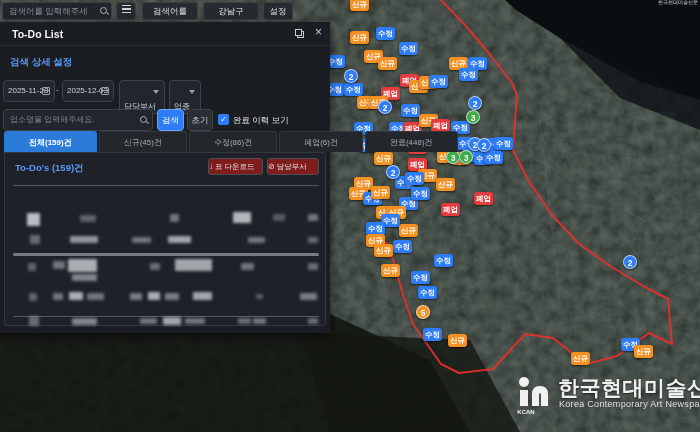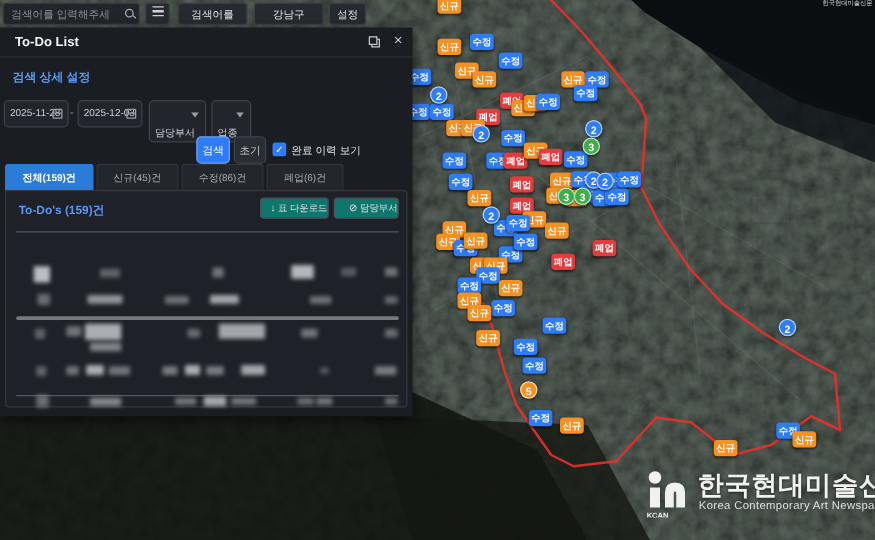--- a/index.html
+++ b/index.html
@@ -63,30 +63,30 @@
   .store-search .sicon { right:5px; top:6px; }
   .btn { position:absolute; top:87px; height:22px; border-radius:4px; font-size:8.5px;
     text-align:center; line-height:20px; cursor:pointer; }
   .btn-search { left:157px; width:27px; background:#2e7cf6; border:1px solid #6ea4f8; color:#fff; }
   .btn-reset { left:187px; width:26px; background:#2a2e34; border:1px solid #3c4349; color:#cdd2d8; }
   .chk { position:absolute; left:218px; top:92px; width:11px; height:11px; background:#2e7cf6;
     border-radius:2px; color:#fff; font-size:8px; line-height:11px; text-align:center; cursor:pointer; }
   .chk-label { position:absolute; left:233px; top:93px; font-size:8.5px; color:#e2e5e9; }
 
   .tabs { position:absolute; left:4px; top:109px; height:21px; display:flex; }
-  .tab { height:21px; padding:0 13px; font-size:8px; line-height:21px; color:#a7adb4;
+  .tab { height:21px; padding:0 24px; font-size:8px; line-height:21px; color:#a7adb4;
     background:#23262b; border:1px solid #34383e; border-bottom:none; border-radius:3px 3px 0 0;
     margin-right:2px; cursor:pointer; white-space:nowrap; }
   .tab.active { background:#2b7cd9; color:#fff; border-color:#2b7cd9; font-weight:bold; }
 
   .card { position:absolute; left:4px; top:130px; width:322px; height:174px;
     background:#1e2127; border:1px solid #34383e; border-radius:0 3px 3px 3px; }
   .card-title { position:absolute; left:10px; top:9px; font-size:9.5px; font-weight:bold; color:#5b97f5; }
-  .cbtn { position:absolute; top:5px; height:17px; background:#0f766e; border:1px solid #4a5057;
-    border-radius:3px; color:#dde0e4; font-size:7.5px; line-height:15px; text-align:right; cursor:pointer; }
+  .cbtn { position:absolute; top:5px; height:17px; background:#7f1d1d; border:1px solid #4a5057;
+    border-radius:3px; color:#dde0e4; font-size:7.5px; line-height:15px; text-align:left; cursor:pointer; }
   .cbtn .ic { margin-right:2px; font-size:8px; }
   .cbtn-dl { right:62px; width:55px; }
   .cbtn-done { right:6px; width:52px; }
   .tline { position:absolute; left:8px; width:306px; height:1px; background:#54585e; }
   .tdiv { position:absolute; left:8px; top:100px; width:306px; height:3px; background:#76797e; border-radius:2px; }
   .rb { position:absolute; border-radius:1px; filter:blur(1.6px); background:#c3c8cd; }
 
   
   .wm { position:absolute; left:516px; top:372px; width:184px; color:#fff; opacity:.92; }
   .wm-mark { position:absolute; left:0; top:2px; width:38px; height:40px; }
@@ -310,30 +310,35 @@
     </div>
     <div class="field select" style="left:119px;width:46px;">
       <span>담당부서</span>
       <span class="chev"></span>
     </div>
     <div class="field select" style="left:169px;width:32px;">
       <span>업종</span>
       <span class="chev"></span>
     </div>
 
+    <div class="field store-search">
+      <span>업소명을 입력해주세요.</span>
+      <span class="sicon"></span>
+    </div>
     <div class="btn btn-search">검색</div>
     <div class="btn btn-reset">초기화</div>
     <div class="chk">✓</div>
     <div class="chk-label">완료 이력 보기</div>
 
     <div class="tabs" id="tabs">
         <div class="tab active">전체(159)건</div>
         <div class="tab">신규(45)건</div>
         <div class="tab">수정(86)건</div>
         <div class="tab">폐업(6)건</div>
+        <div class="tab">완료(448)건</div>
       </div>
 
     <div class="card">
       <div class="card-title">To-Do's (159)건</div>
       <div class="cbtn cbtn-dl">
         <span class="ic">↓</span><span>표 다운로드</span>
       </div>
       <div class="cbtn cbtn-done">
         <span class="ic">⊘</span><span>담당부서</span>
       </div>

